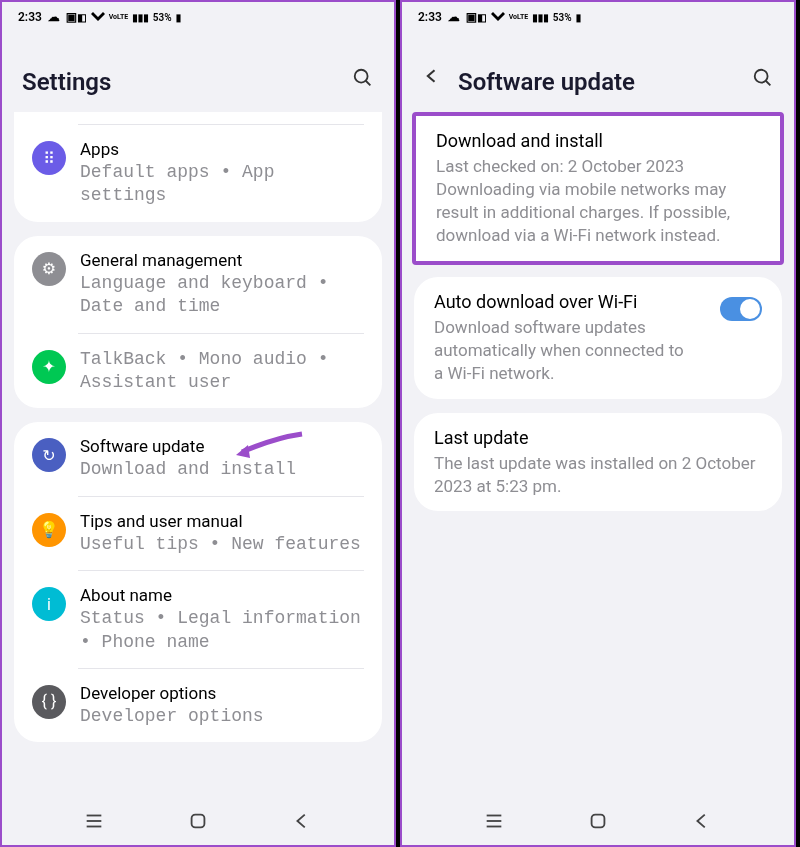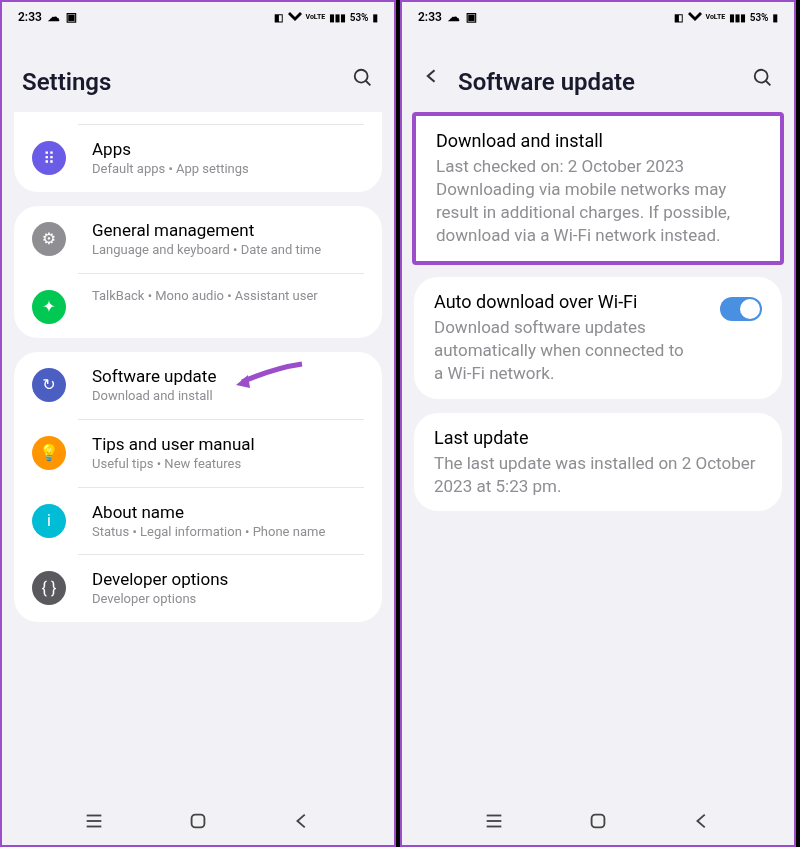--- a/index.html
+++ b/index.html
@@ -19,21 +19,21 @@
       height: 847px;
       background: #f2f2f6;
       border: 2px solid #9b4dca;
       position: relative;
       overflow: hidden;
     }
     .phone-left { margin-right: 4px; }
     .status-bar {
       height: 30px;
       display: flex;
-      justify-content: space-between;
+      justify-content: flex-start;
       align-items: center;
       padding: 0 16px;
       font-size: 12px;
       font-weight: 600;
       color: #000;
     }
     .status-right {
       display: flex;
       align-items: center;
       gap: 4px;
@@ -96,32 +96,32 @@
     }
     .icon-purple { background: #6b5ce7; }
     .icon-gray { background: #8e8e93; }
     .icon-green { background: #00c853; }
     .icon-blue { background: #4a5fc1; }
     .icon-orange { background: #ff9500; }
     .icon-teal { background: #00bcd4; }
     .icon-dark { background: #5a5a5e; }
     .item-content {
       flex: 1;
-      margin-left: 12px;
     }
     .item-title {
       font-size: 17px;
       color: #000;
       font-weight: 400;
       margin-bottom: 2px;
     }
     .item-subtitle {
-      font-size: 13px;
+      font-size: 18px;
       color: #8e8e93;
       line-height: 1.3;
+      font-family: Liberation Mono, monospace;
     }
     .divider {
       height: 1px;
       background: #e5e5ea;
       margin-left: 64px;
       margin-right: 18px;
     }
     .divider-top {
       margin-left: 64px;
       margin-right: 18px;

